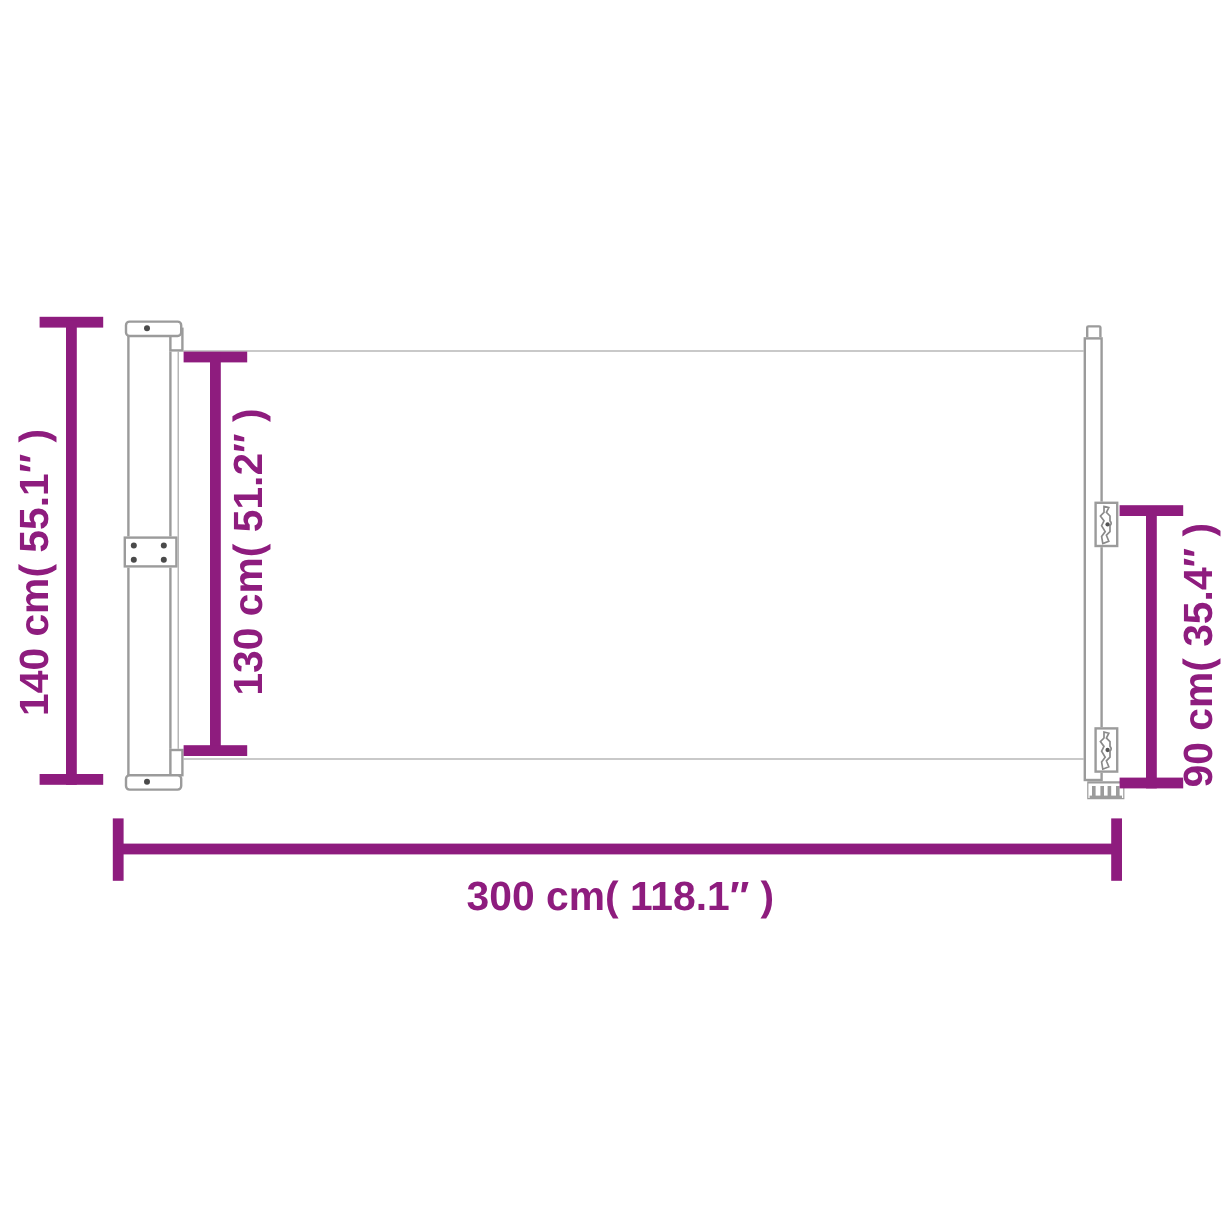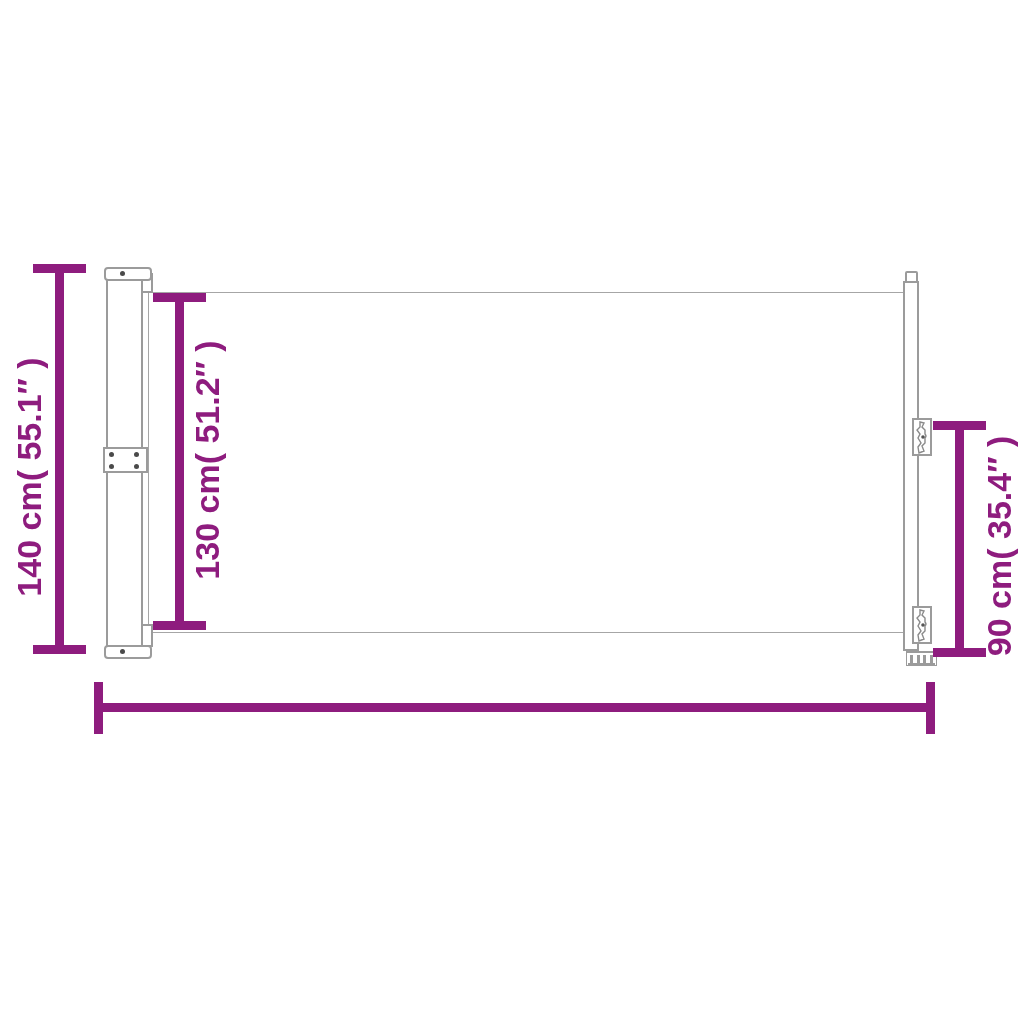--- a/index.html
+++ b/index.html
@@ -83,14 +83,15 @@
   <div class="dlabel rot" style="left:207px;top:460px;">130 cm( 51.2″ )</div>
 
   <div class="pbar" style="left:933px;top:421px;width:53px;height:9px;"></div>
   <div class="pbar" style="left:955px;top:422px;width:9px;height:235px;"></div>
   <div class="pbar" style="left:933px;top:648px;width:53px;height:9px;"></div>
   <div class="dlabel rot" style="left:999px;top:546px;">90 cm( 35.4″ )</div>
 
   <div class="pbar" style="left:94px;top:682px;width:9px;height:52px;"></div>
   <div class="pbar" style="left:98px;top:703px;width:833px;height:9px;"></div>
   <div class="pbar" style="left:926px;top:682px;width:9px;height:52px;"></div>
+  <div class="dlabel" style="left:517px;top:747px;">300 cm( 118.1″ )</div>
 
 </div>
 
 </body></html>

